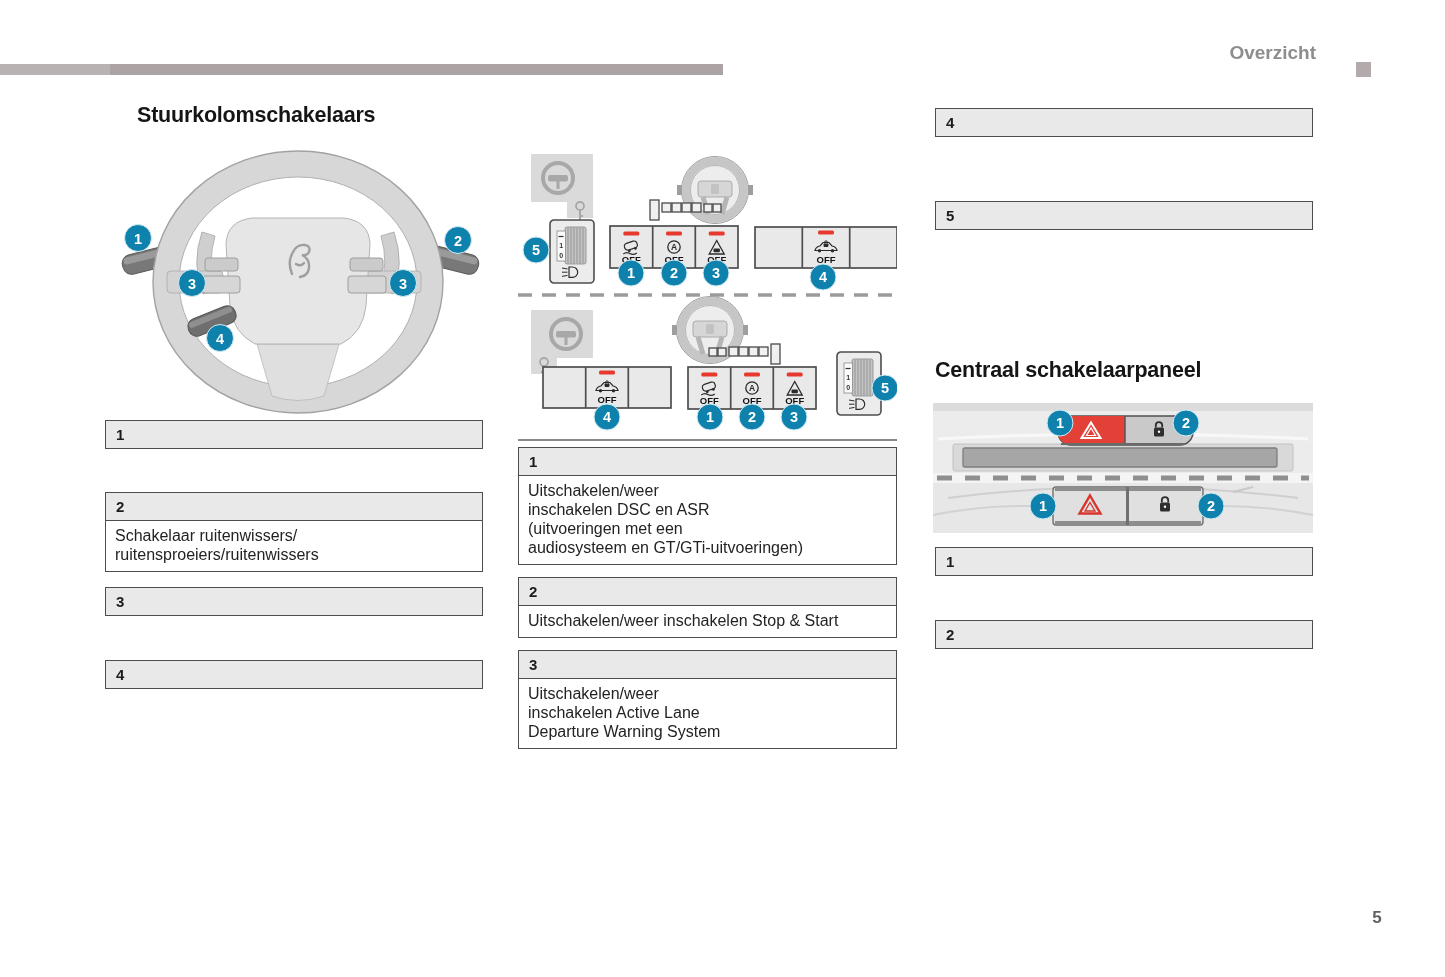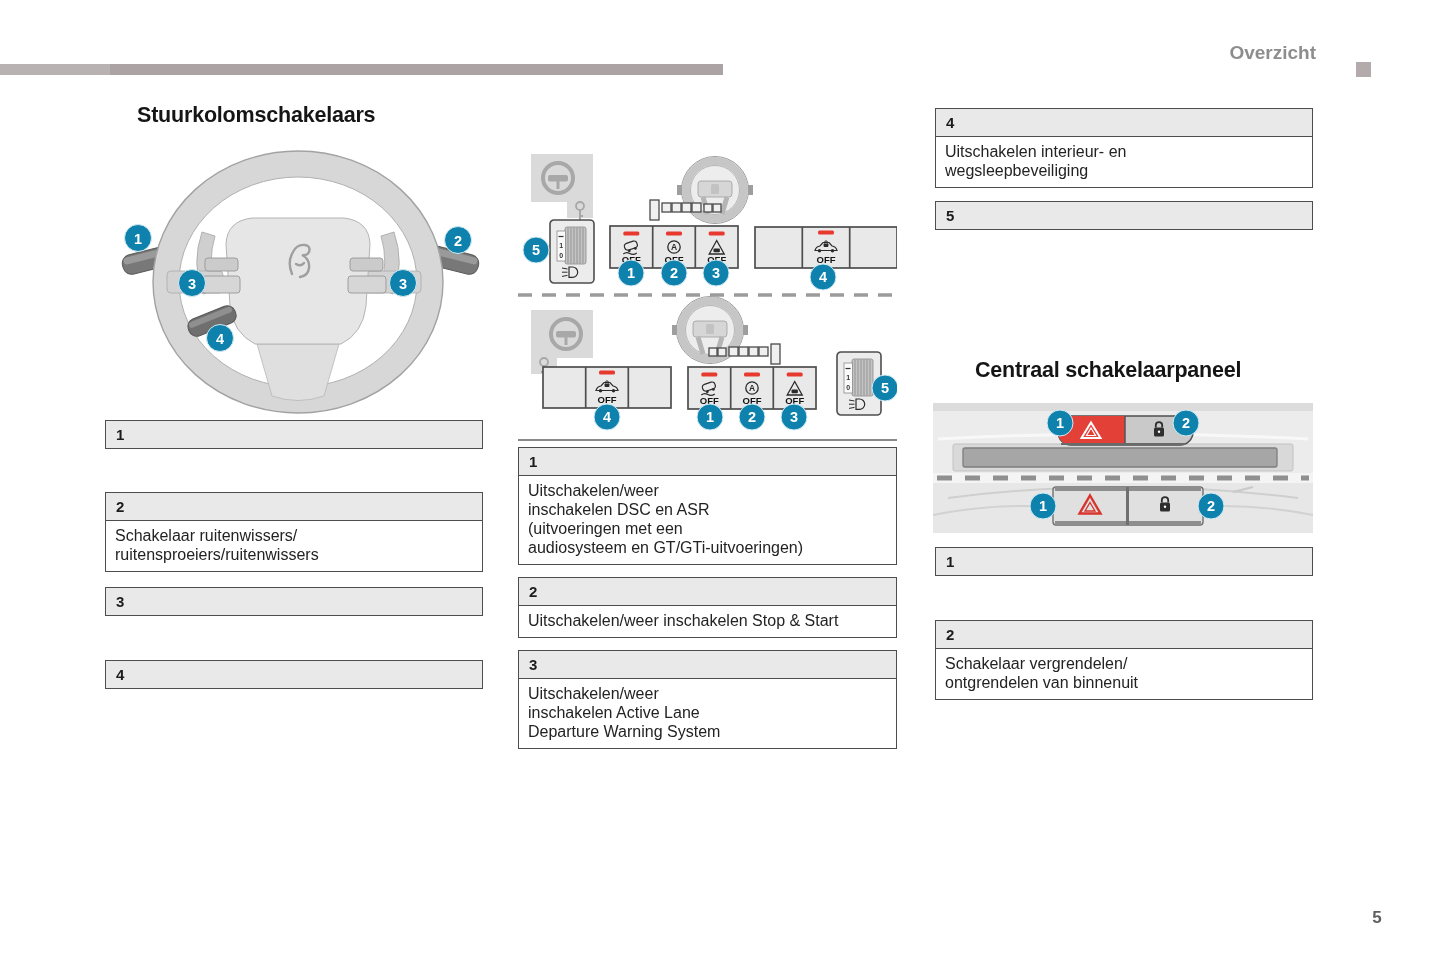--- a/index.html
+++ b/index.html
@@ -26,21 +26,21 @@
 
 <div class="page">
 
   <div class="hdr-bar"></div>
   <div class="hdr-bar-light"></div>
   <div class="hdr-label">Overzicht</div>
   <div class="hdr-square"></div>
   <div class="page-num">5</div>
 
   <h2 class="col-title" style="left:105px;top:103px;margin-left:32px;">Stuurkolomschakelaars</h2>
-  <h2 class="col-title" style="left:935px;top:358px;margin-left:40px;">Centraal schakelaarpaneel</h2>
+  <h2 class="col-title" style="left:935px;top:358px;">Centraal schakelaarpaneel</h2>
 
   <svg class="abs" style="left:105px;top:148px;" width="378" height="266" viewBox="0 0 378 266">
 
     <g transform="translate(44,112) rotate(-14)">
       <rect x="-27" y="-10" width="54" height="20" rx="9" fill="#787878" stroke="#5b5b5b" stroke-width="1"></rect>
       <rect x="-25" y="-8" width="50" height="7" rx="3.5" fill="#9a9a9a"></rect>
     </g>
     <g transform="translate(347,112) rotate(14)">
       <rect x="-27" y="-10" width="54" height="20" rx="9" fill="#787878" stroke="#5b5b5b" stroke-width="1"></rect>
       <rect x="-25" y="-8" width="50" height="7" rx="3.5" fill="#9a9a9a"></rect>
@@ -354,29 +354,25 @@
   </div>
   <div class="spec" style="left:518px;top:650px;width:379px;">
     <div class="spec-num">3</div>
     <div class="spec-text">Uitschakelen/weer
 inschakelen Active Lane
 Departure Warning System</div>
   </div>
 
   <div class="spec" style="left:935px;top:108px;width:378px;">
     <div class="spec-num">4</div>
-    <div class="spec-text">Uitschakelen interieur- en
-wegsleepbeveiliging</div>
   </div>
   <div class="spec" style="left:935px;top:201px;width:378px;">
     <div class="spec-num">5</div>
   </div>
 
   <div class="spec" style="left:935px;top:547px;width:378px;">
     <div class="spec-num">1</div>
   </div>
   <div class="spec" style="left:935px;top:620px;width:378px;">
     <div class="spec-num">2</div>
-    <div class="spec-text">Schakelaar vergrendelen/
-ontgrendelen van binnenuit</div>
   </div>
 
 </div>
 
 </body></html>

